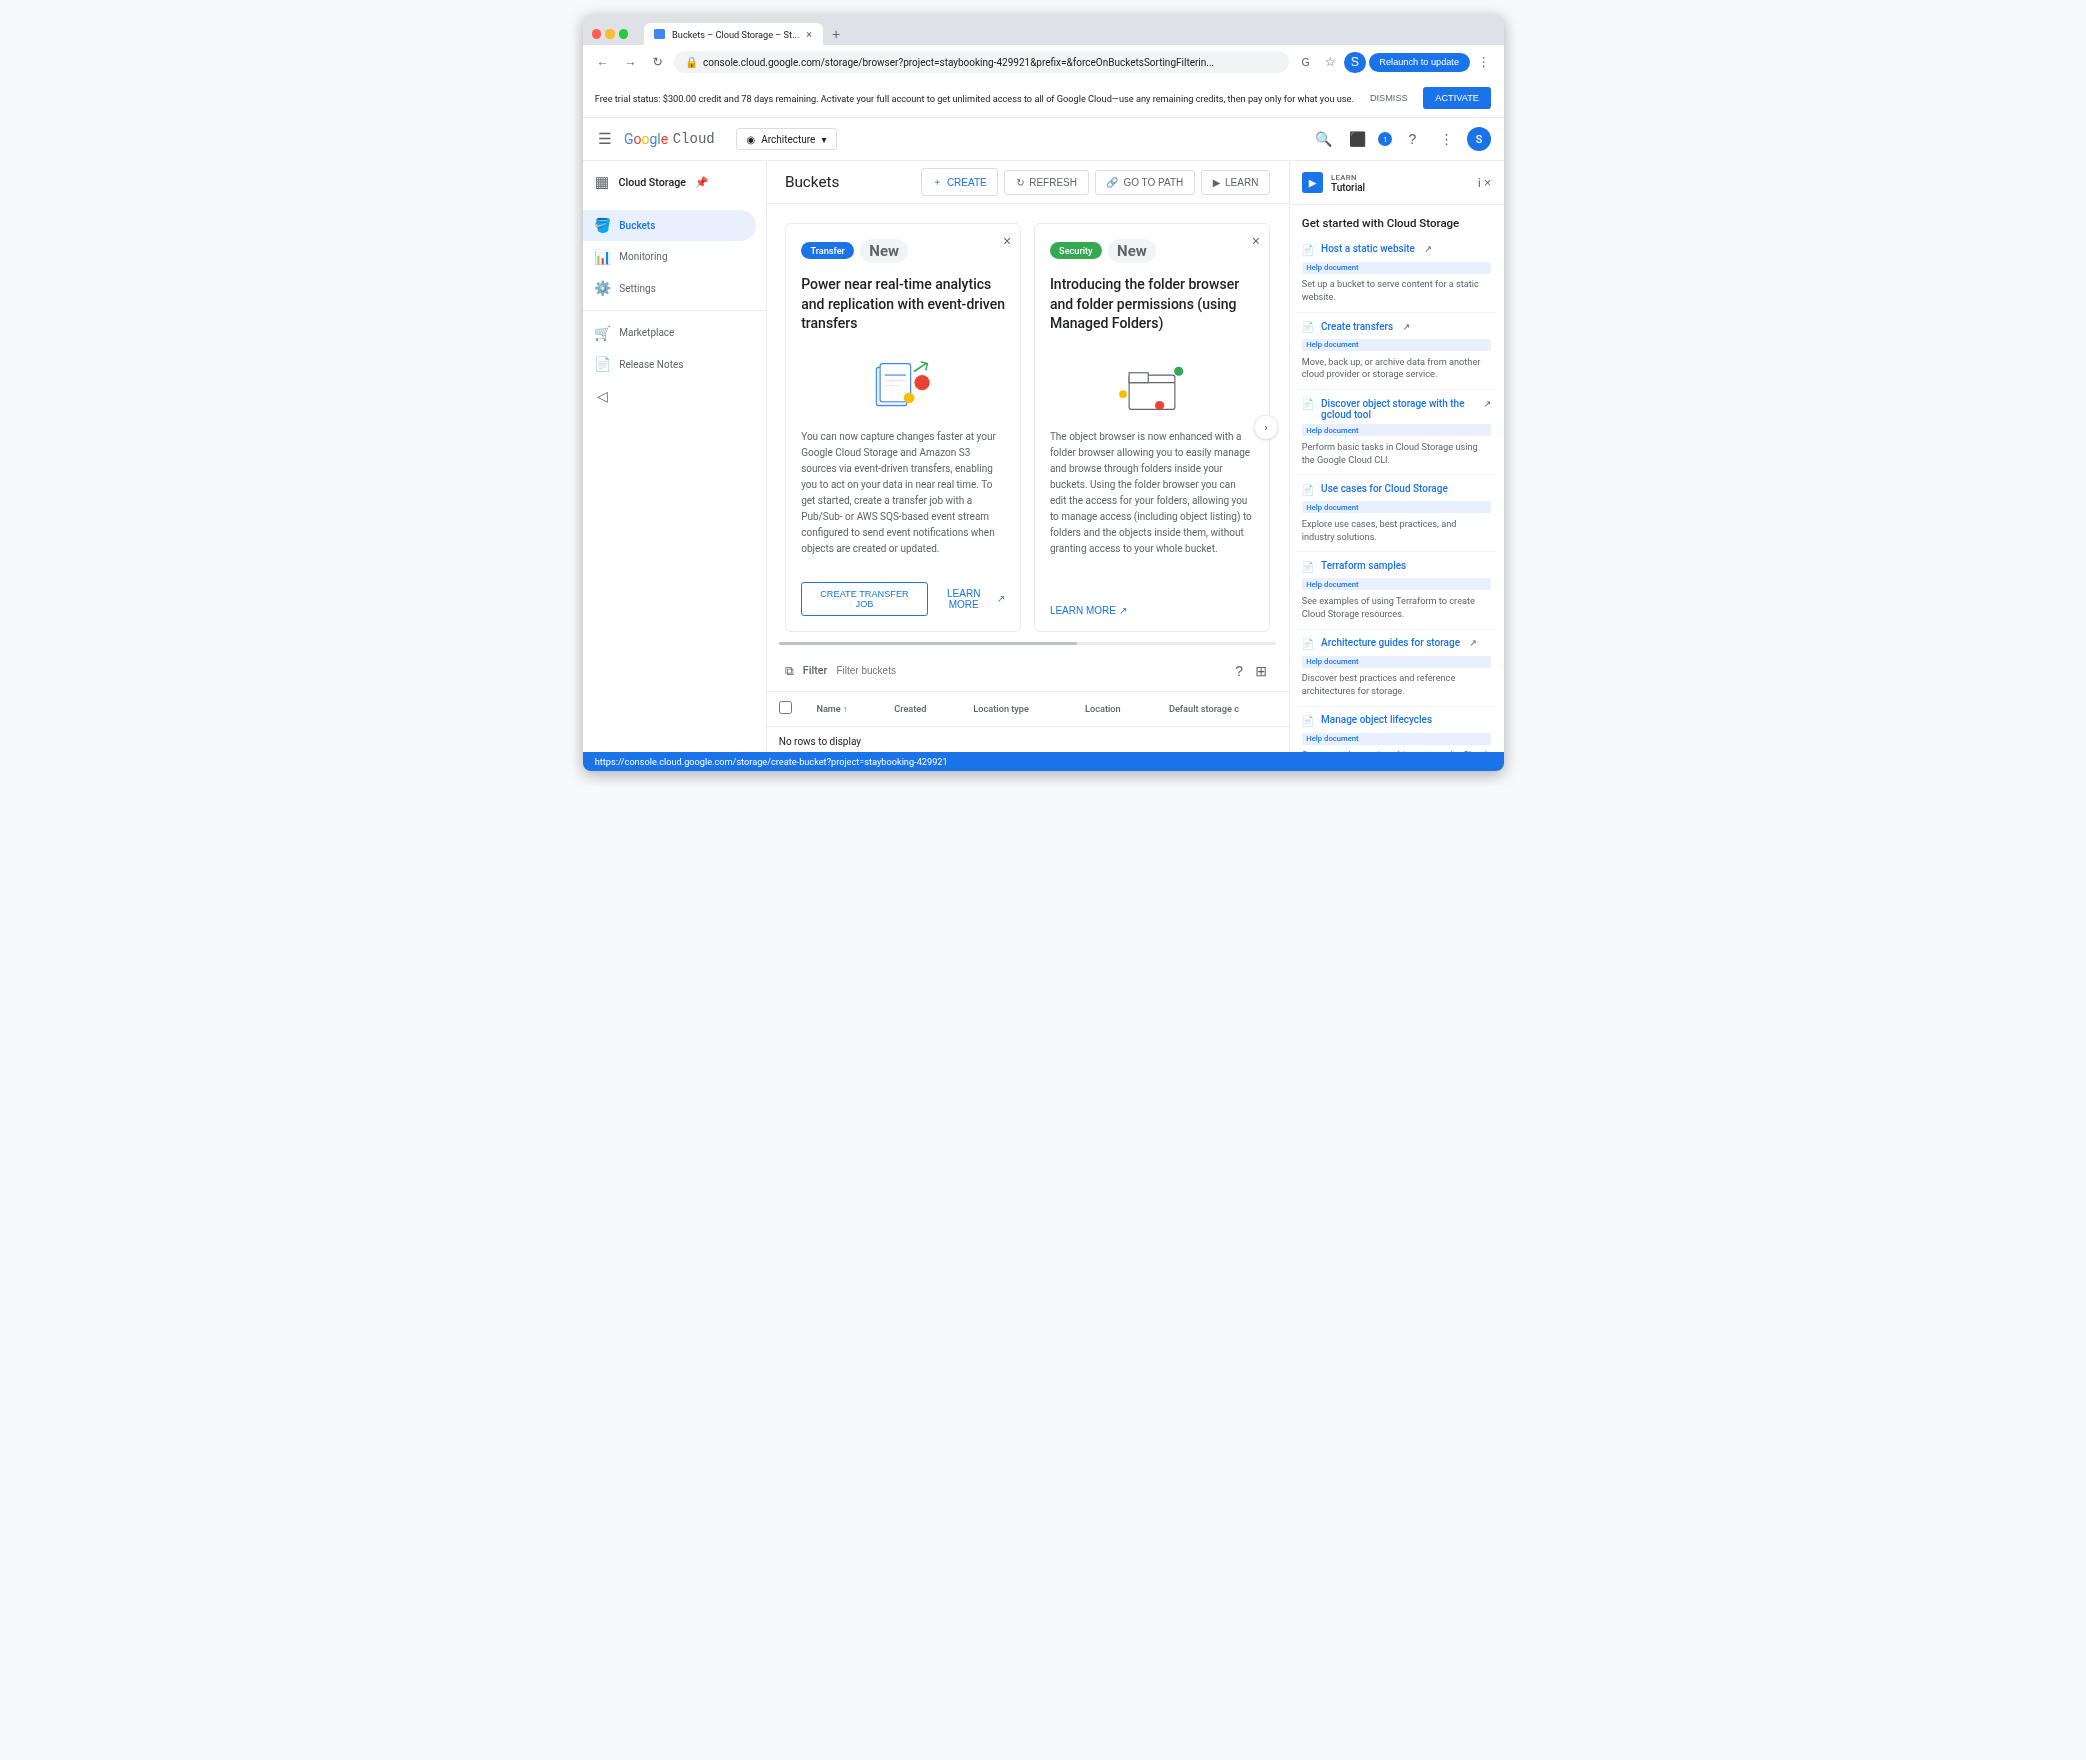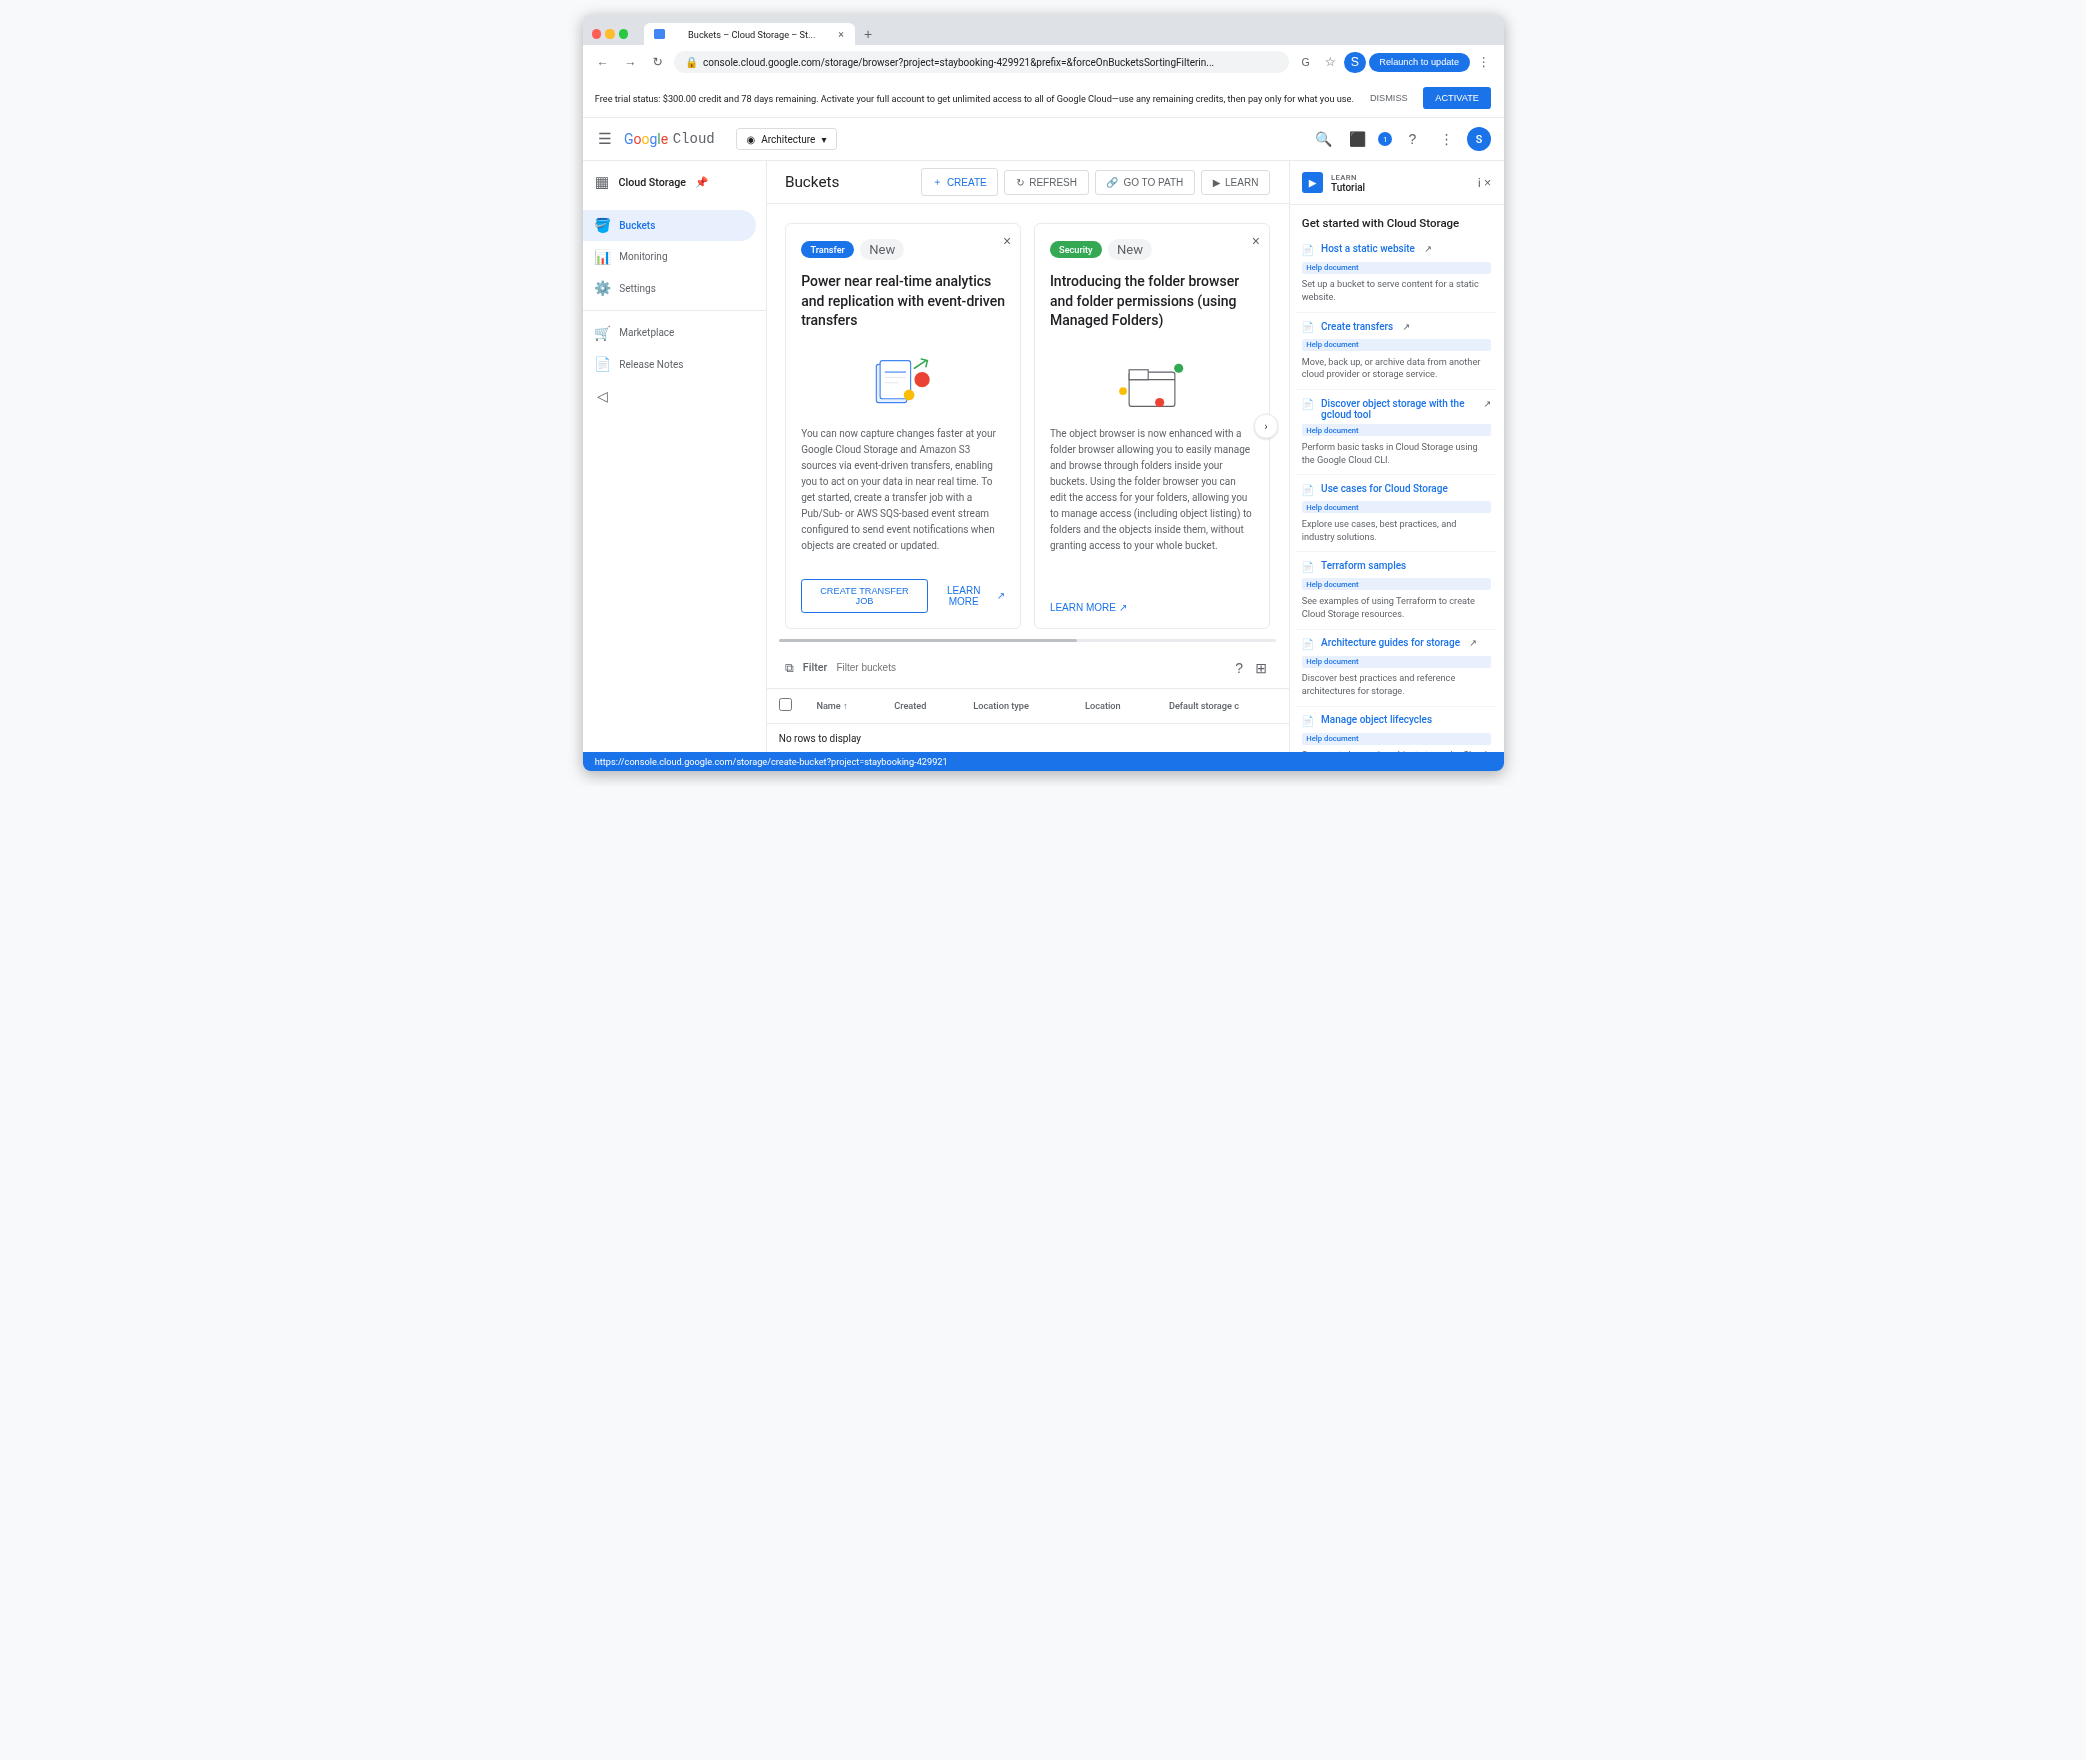--- a/index.html
+++ b/index.html
@@ -7,21 +7,21 @@
 
     
     .browser-chrome { background: #dee1e6; border-radius: 7.7px; overflow: hidden; width: 921px; margin: 15.3px auto; box-shadow: 0 3.1px 15.3px rgba(0,0,0,0.3); }
     .browser-titlebar { background: #dee1e6; padding: 7.7px 9.2px 0; display: flex; align-items: center; gap: 6.1px; }
     .traffic-lights { display: flex; gap: 4.6px; align-items: center; }
     .tl { width: 9.2px; height: 9.2px; border-radius: 50%; }
     .tl-red { background: #ff5f57; }
     .tl-yellow { background: #ffbd2e; }
     .tl-green { background: #28c840; }
     .browser-tabs { display: flex; margin-left: 9.2px; }
-    .browser-tab { background: #ffffff; border-radius: 6.1px 6.1px 0 0; padding: 4.6px 10.7px; font-size: 9.2px; display: flex; align-items: center; gap: 23px; min-width: 153px; }
+    .browser-tab { background: #ffffff; border-radius: 6.1px 6.1px 0 0; padding: 4.6px 10.7px; font-size: 9.2px; display: flex; align-items: center; gap: 7px; min-width: 153px; }
     .browser-tab-icon { width: 10.7px; height: 10.7px; background: #4285f4; border-radius: 1.5px; flex-shrink: 0; }
     .browser-tab-title { flex: 1; overflow: hidden; text-overflow: ellipsis; white-space: nowrap; font-size: 9.2px; }
     .tab-close { color: #5f6368; font-size: 10.7px; cursor: pointer; }
     .new-tab-btn { background: transparent; border: none; font-size: 14px; color: #5f6368; cursor: pointer; margin-left: 3.1px; padding: 3.1px 6.1px; }
     .browser-toolbar { background: #ffffff; padding: 6.1px 9.2px; display: flex; align-items: center; gap: 6.1px; }
     .nav-btn { background: transparent; border: none; color: #5f6368; cursor: pointer; font-size: 12.3px; padding: 3.1px; border-radius: 50%; width: 21.5px; height: 21.5px; display: flex; align-items: center; justify-content: center; }
     .address-bar { flex: 1; background: #f1f3f4; border: none; border-radius: 15.3px; padding: 4.6px 10.7px; font-size: 10px; color: #202124; outline: none; display: flex; align-items: center; gap: 4.6px; }
     .address-text { font-size: 10px; color: #202124; }
     .browser-actions { display: flex; gap: 3.1px; align-items: center; }
     .relaunch-btn { background: #1a73e8; color: #fff; border: none; border-radius: 14px; padding: 4.6px 10.7px; font-size: 9.2px; font-weight: 500; cursor: pointer; white-space: nowrap; }
@@ -80,21 +80,21 @@
     .refresh-btn { background: transparent; border: 0.8px solid #dadce0; border-radius: 3.1px; padding: 6.1px 10.7px; font-size: 10px; color: #5f6368; cursor: pointer; display: flex; align-items: center; gap: 4.6px; }
     .go-to-path-btn { background: transparent; border: 0.8px solid #dadce0; border-radius: 3.1px; padding: 6.1px 10.7px; font-size: 10px; color: #5f6368; cursor: pointer; display: flex; align-items: center; gap: 4.6px; }
     .learn-btn { background: transparent; border: 0.8px solid #dadce0; border-radius: 3.1px; padding: 6.1px 10.7px; font-size: 10px; color: #5f6368; cursor: pointer; display: flex; align-items: center; gap: 4.6px; }
 
     
     .announcements { display: flex; padding: 12.3px 12.3px 0; gap: 0; overflow: hidden; }
     .announcement-card { flex: 1; border: 0.8px solid #e8eaed; border-radius: 6.1px; padding: 15.3px; position: relative; margin: 6.1px; min-height: 322px; display: flex; flex-direction: column; }
     .card-badges { display: flex; gap: 6.1px; margin-bottom: 12.3px; align-items: center; }
     .badge-transfer { background: #1a73e8; color: #fff; border-radius: 12.3px; padding: 3.1px 9.2px; font-size: 9.2px; font-weight: 500; }
     .badge-security { background: #34a853; color: #fff; border-radius: 12.3px; padding: 3.1px 9.2px; font-size: 9.2px; font-weight: 500; }
-    .badge-new { background: #f1f3f4; color: #5f6368; border-radius: 12.3px; padding: 3.1px 9.2px; font-size: 13px; font-weight: 400; }
+    .badge-new { background: #f1f3f4; color: #5f6368; border-radius: 12.3px; padding: 3.1px 9.2px; font-size: 15px; font-weight: 700; }
     .card-close { position: absolute; top: 9.2px; right: 9.2px; background: transparent; border: none; cursor: pointer; color: #5f6368; font-size: 14px; }
     .card-title { font-size: 14px; font-weight: 500; color: #202124; line-height: 1.4; margin-bottom: 9.2px; }
     .card-body { font-size: 10px; color: #5f6368; line-height: 1.6; flex: 1; }
     .card-illustration { height: 61px; display: flex; align-items: center; justify-content: center; margin: 12.3px 0; }
     .card-actions { display: flex; flex-direction: row; gap: 6.1px; margin-top: 25px; }
     .card-cta-btn { background: transparent; border: 0.8px solid #1a73e8; color: #1a73e8; border-radius: 3.1px; padding: 6.1px 12.3px; font-size: 9.2px; font-weight: 500; cursor: pointer; text-align: center; }
     .card-learn-link { color: #1a73e8; font-size: 10px; text-decoration: none; display: flex; align-items: center; gap: 3.1px; cursor: pointer; background: transparent; border: none; }
     .carousel-arrow { position: absolute; right: -12.3px; top: 50%; transform: translateY(-50%); background: #fff; border: 0.8px solid #e8eaed; border-radius: 50%; width: 24.6px; height: 24.6px; display: flex; align-items: center; justify-content: center; cursor: pointer; z-index: 10; box-shadow: 0 0.8px 2.3px rgba(0,0,0,0.15); }
 
     

